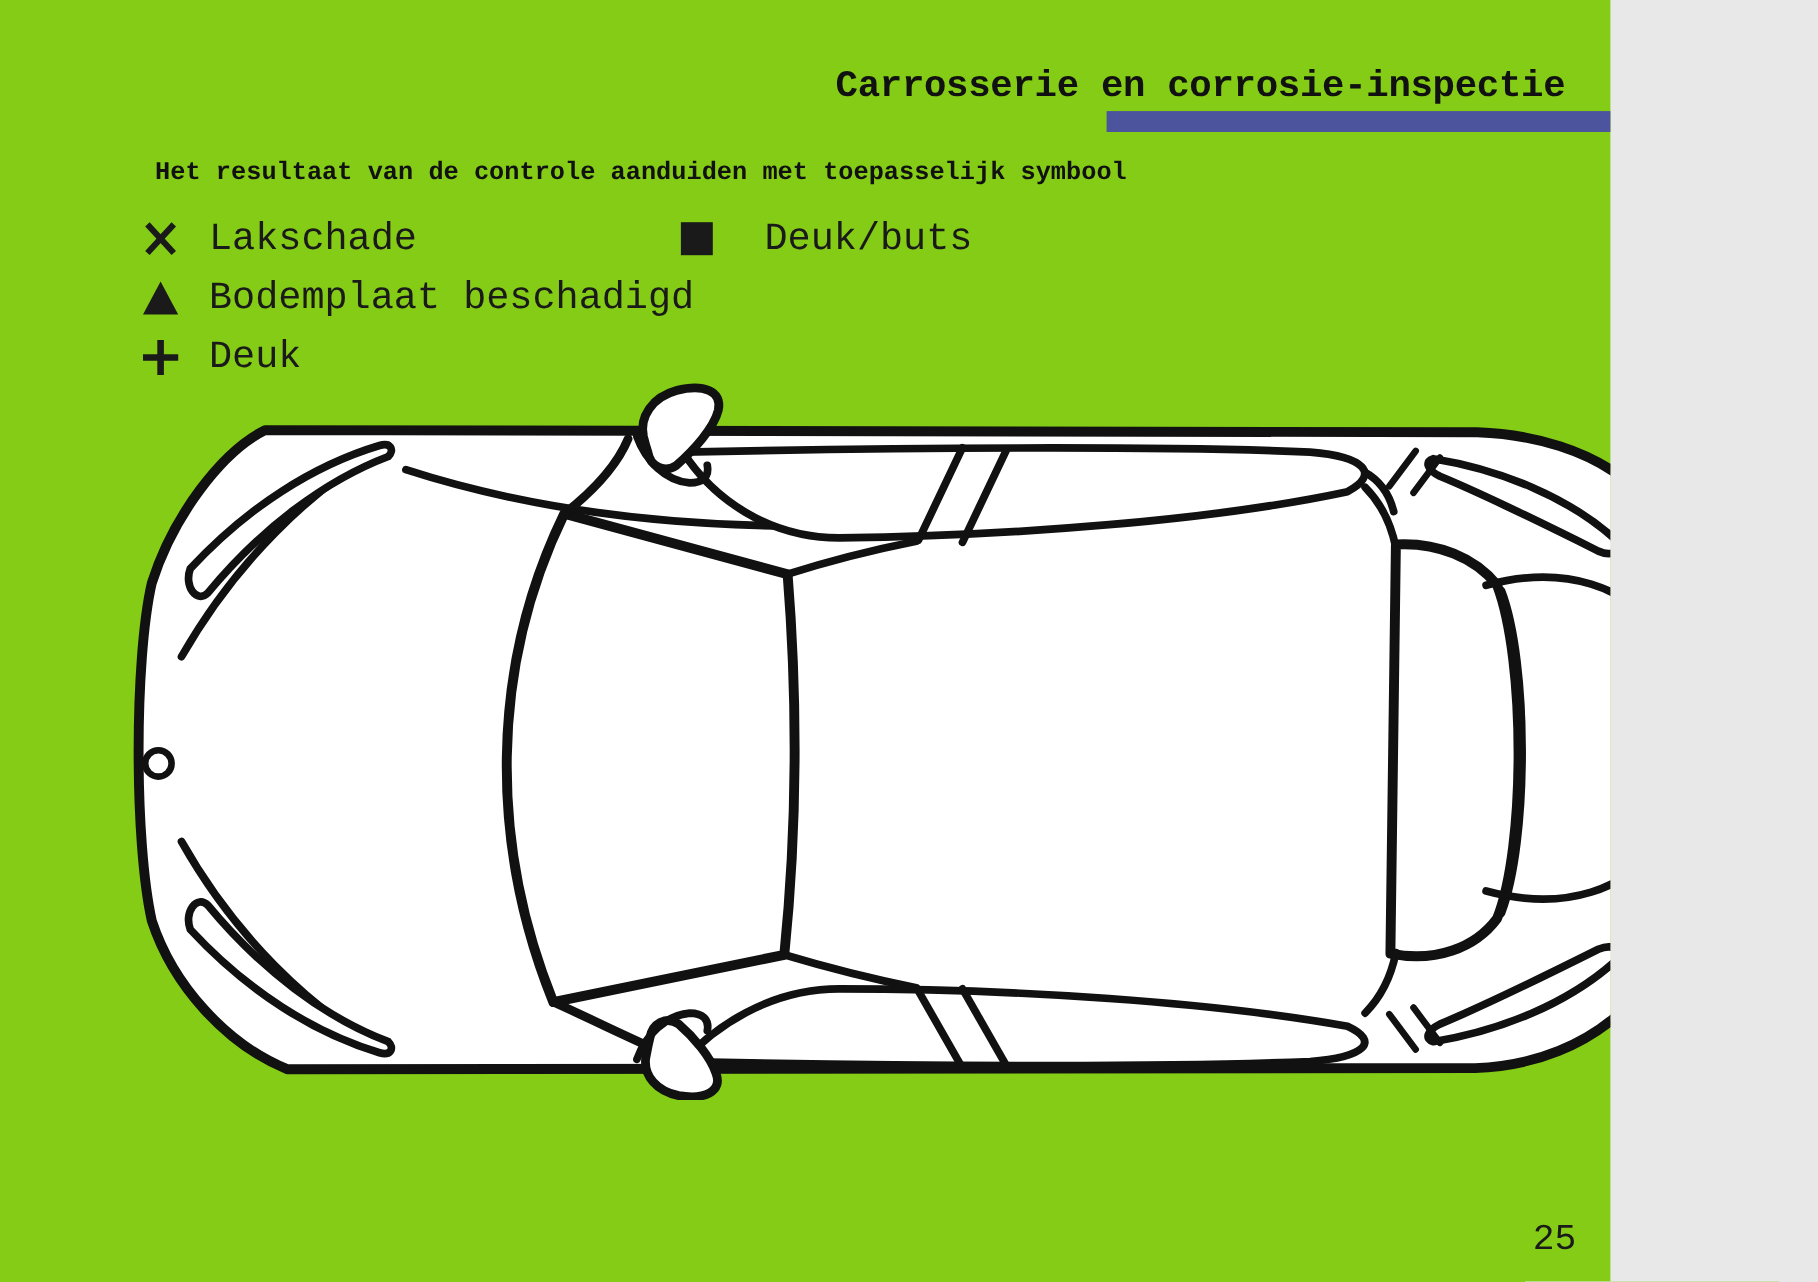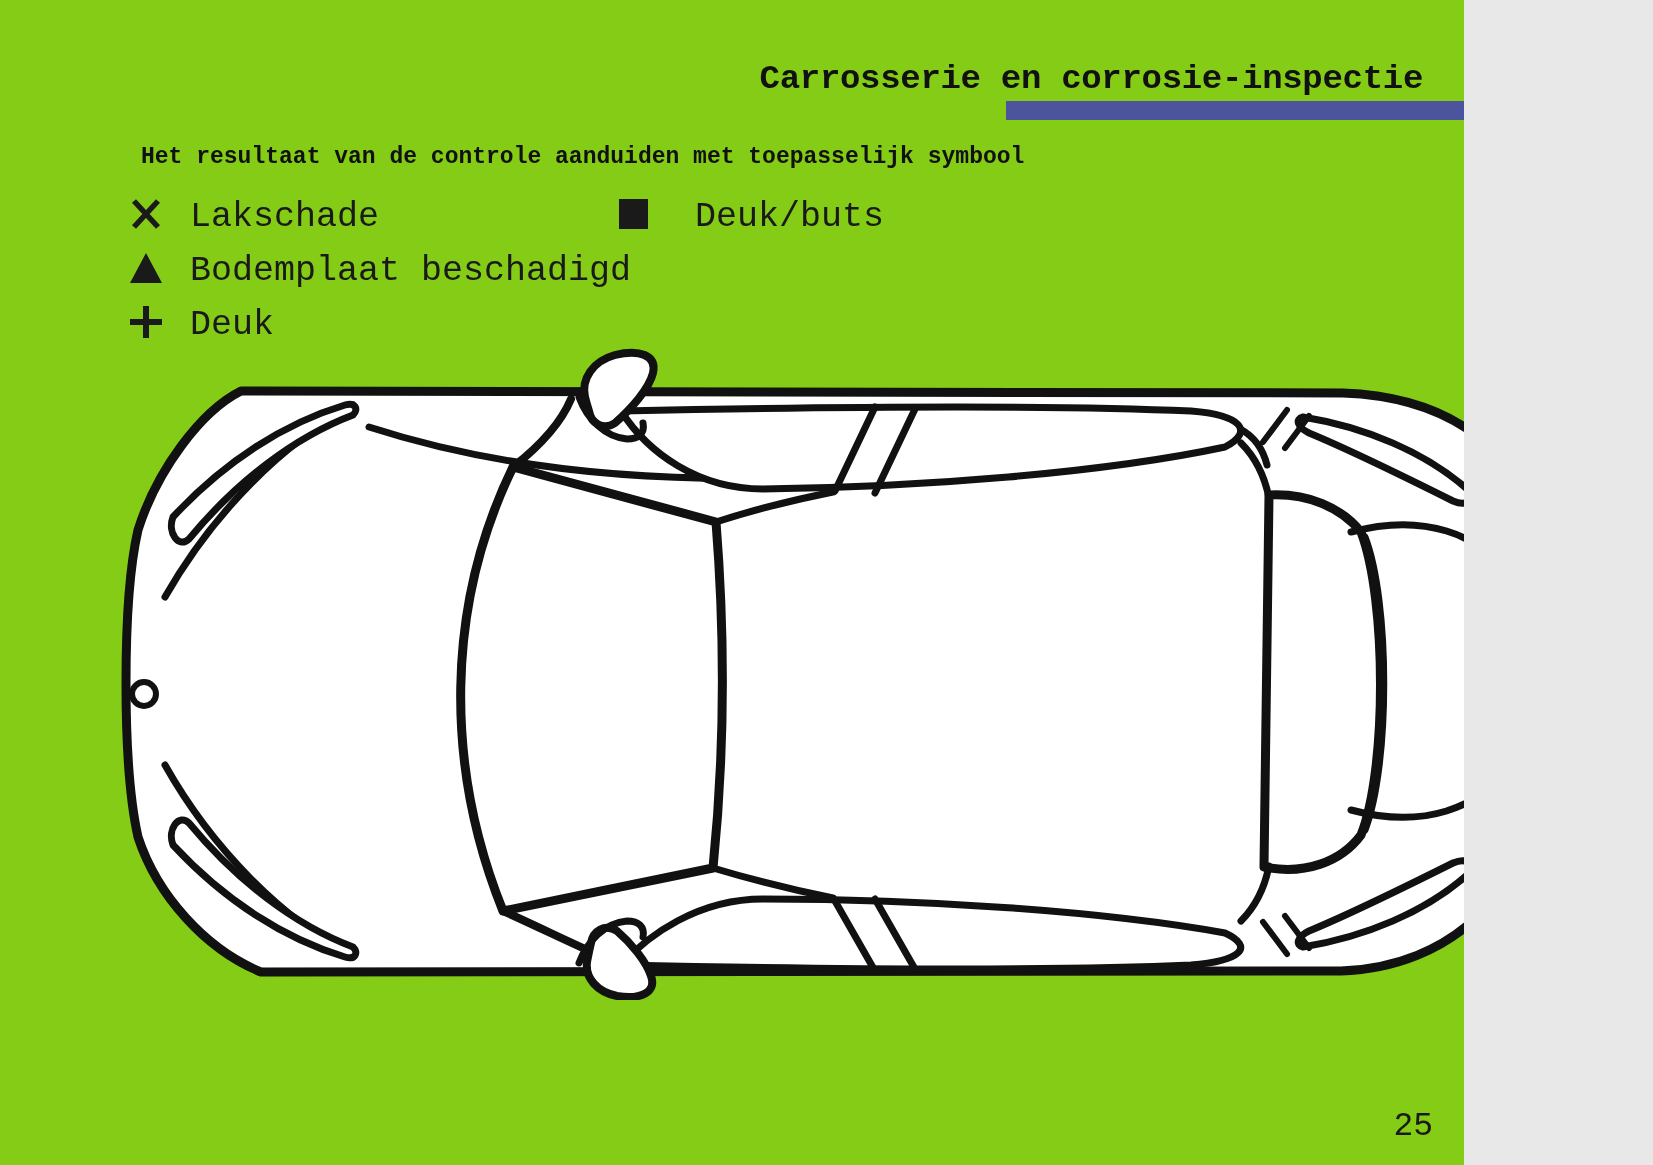--- a/index.html
+++ b/index.html
@@ -14,21 +14,21 @@
   }
   .title-bar{
     position:absolute;top:101px;left:1006px;width:640px;height:19px;
     background:#4b549c;
   }
   .instruction{
     position:absolute;top:144px;left:96px;
     font-size:23px;font-weight:bold;color:#111;white-space:nowrap;margin-left:45px;
   }
   .legend-row{
-    position:absolute;display:flex;height:42px;
+    position:absolute;display:flex;align-items:center;height:42px;
   }
   .legend-sym{width:36px;height:36px;flex:0 0 36px;display:block;}
   .legend-label{
     font-size:35px;color:#1a1a1a;white-space:nowrap;line-height:42px;
   }
   .col1 .legend-label{margin-left:26px;}
   .col2 .legend-label{margin-left:44px;}
   .car-wrap{position:absolute;left:113px;top:340px;width:1420px;height:660px;}
   .car-wrap svg{display:block;width:100%;height:100%;}
   .page-number{

